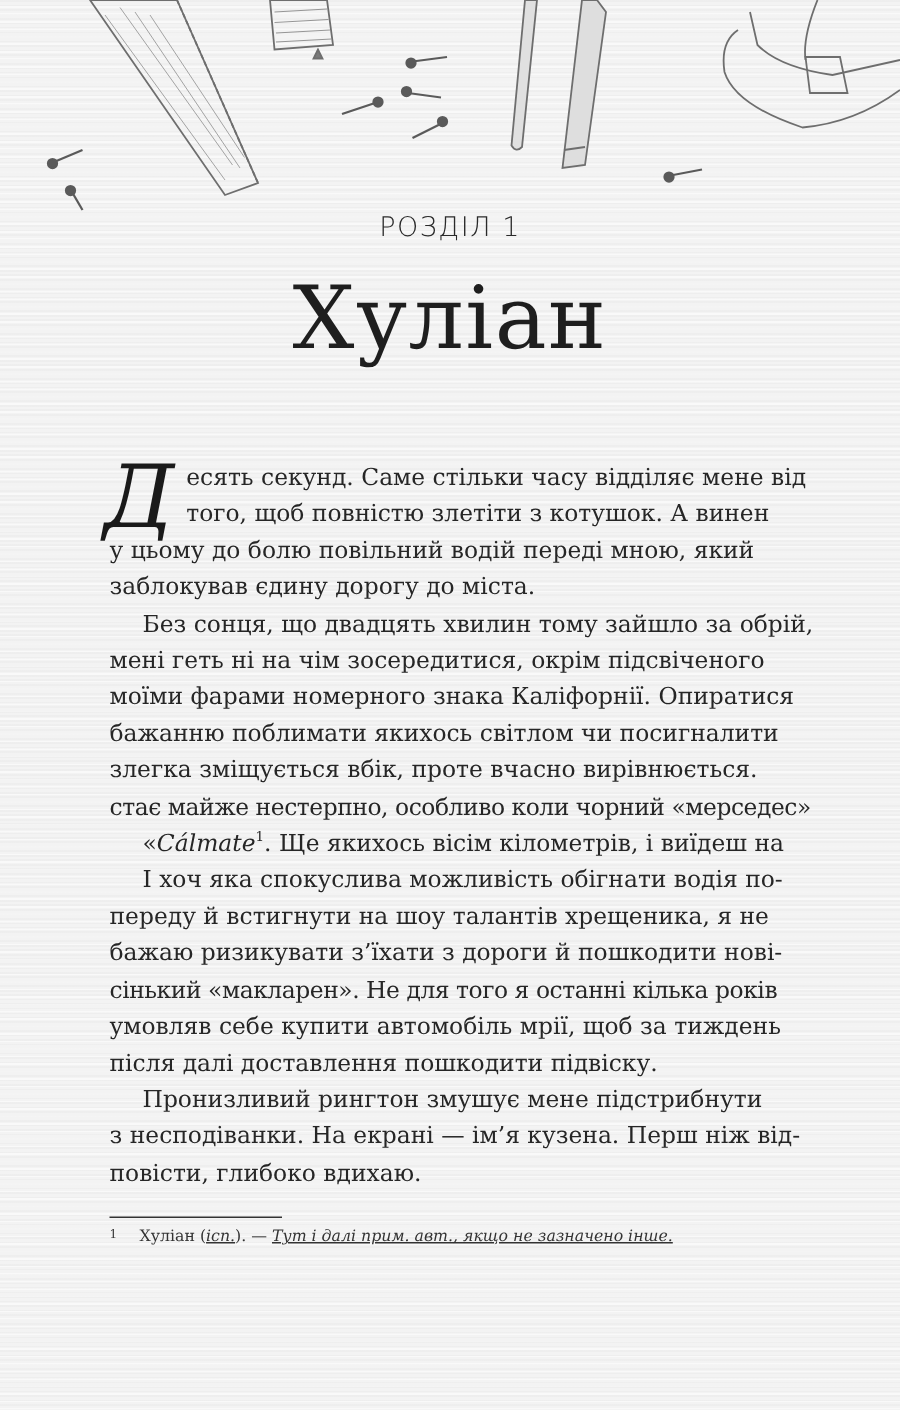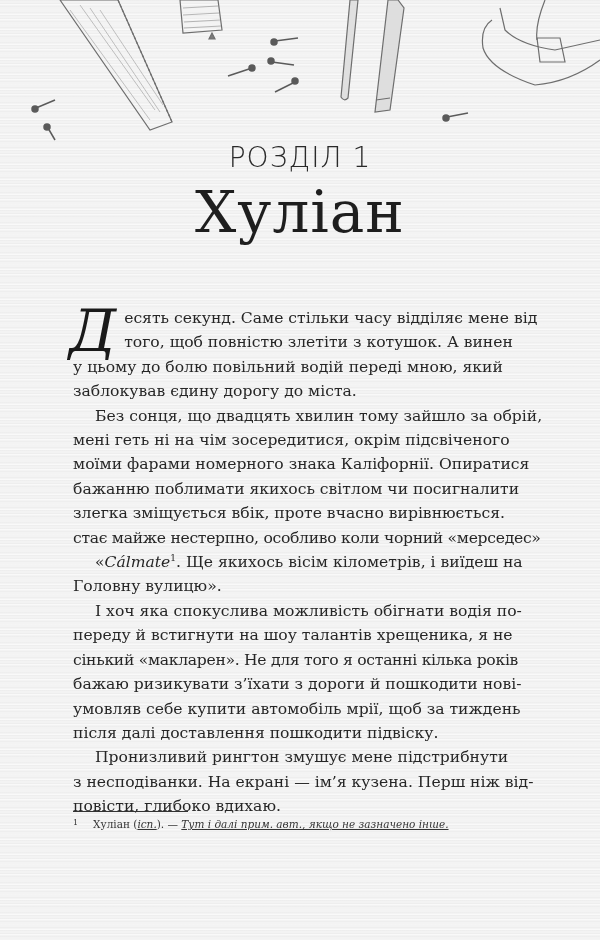--- a/index.html
+++ b/index.html
@@ -8,21 +8,21 @@
     background-color: #f3f3f3;
     background-image:
       repeating-linear-gradient(0deg, rgba(0,0,0,0.018) 0px, rgba(0,0,0,0.018) 1px, transparent 1px, transparent 3px),
       repeating-linear-gradient(0deg, rgba(255,255,255,0.5) 0px, rgba(255,255,255,0.5) 1px, transparent 1px, transparent 5px);
     color: #222;
     font-family: "DejaVu Serif", serif;
   }
   .illustration { position: absolute; left: 0; top: 0; width: 600px; height: 150px; }
   .chapter-label {
     position: absolute; top: 141px; left: 0; width: 600px; text-align: center;
-    font-family: "DejaVu Sans", sans-serif; font-size: 28px; letter-spacing: 1px;
+    font-family: "DejaVu Sans", sans-serif; font-size: 18px; letter-spacing: 1px;
     color: #2a2a2a; font-weight: 300;
   }
   .chapter-title {
     position: absolute; top: 178px; left: 0; width: 600px; text-align: center;
     font-family: "DejaVu Serif", serif; font-size: 58px;
     color: #1e1e1e; letter-spacing: 1px;
   }
   .body-text {
     position: absolute; left: 73px; top: 306px; width: 440px;
     font-size: 15.6px; line-height: 24.4px; color: #262626;
@@ -113,27 +113,26 @@
   <p>
     <span class="line" style="padding-left:22px">Без сонця, що двадцять хвилин тому зайшло за обрій,</span>
     <span class="line">мені геть ні на чім зосередитися, окрім підсвіченого</span>
     <span class="line">моїми фарами номерного знака Каліфорнії. Опиратися</span>
     <span class="line">бажанню поблимати якихось світлом чи посигналити</span>
     <span class="line">злегка зміщується вбік, проте вчасно вирівнюється.</span>
     <span class="line" style="letter-spacing:-0.3px">стає майже нестерпно, особливо коли чорний «мерседес»</span>
   </p>
   <p>
     <span class="line" style="padding-left:22px"><span>«</span><em>Cálmate</em><sup class="fn-ref">1</sup><span>. Ще якихось вісім кілометрів, і виїдеш на</span></span>
-    <span class="line">Головну вулицю».</span>
   </p>
   <p>
     <span class="line" style="padding-left:22px">І хоч яка спокуслива можливість обігнати водія по-</span>
     <span class="line">переду й встигнути на шоу талантів хрещеника, я не</span>
+    <span class="line">бажаю ризикувати з’їхати з дороги й пошкодити нові-</span>
     <span class="line" style="letter-spacing:-0.3px">сінький «макларен». Не для того я останні кілька років</span>
-    <span class="line">бажаю ризикувати з’їхати з дороги й пошкодити нові-</span>
     <span class="line">умовляв себе купити автомобіль мрії, щоб за тиждень</span>
     <span class="line">після далі доставлення пошкодити підвіску.</span>
   </p>
   <p>
     <span class="line" style="padding-left:22px">Пронизливий рингтон змушує мене підстрибнути</span>
     <span class="line">з несподіванки. На екрані — ім’я кузена. Перш ніж від-</span>
     <span class="line">повісти, глибоко вдихаю.</span>
   </p>
 </div>
 

